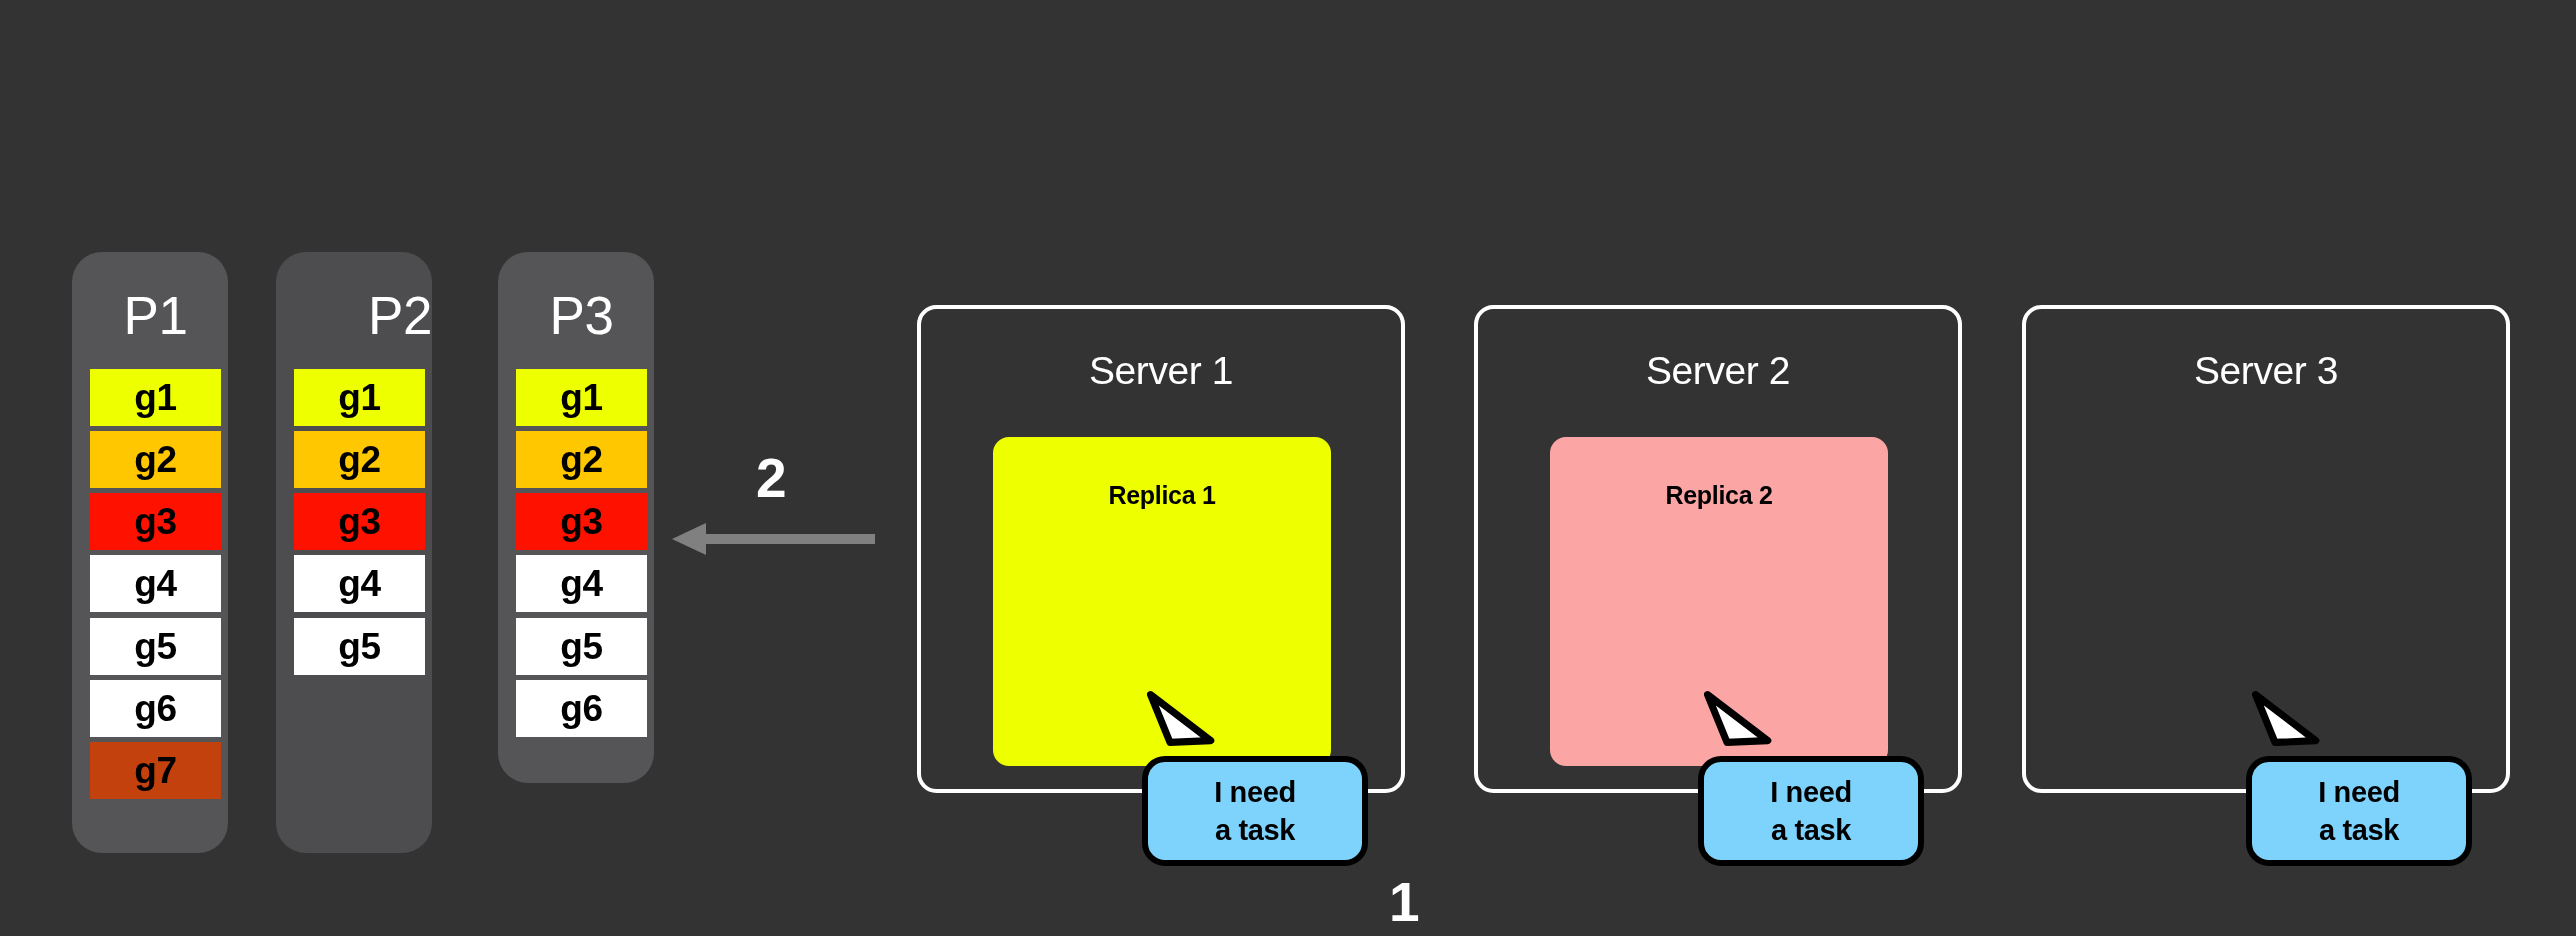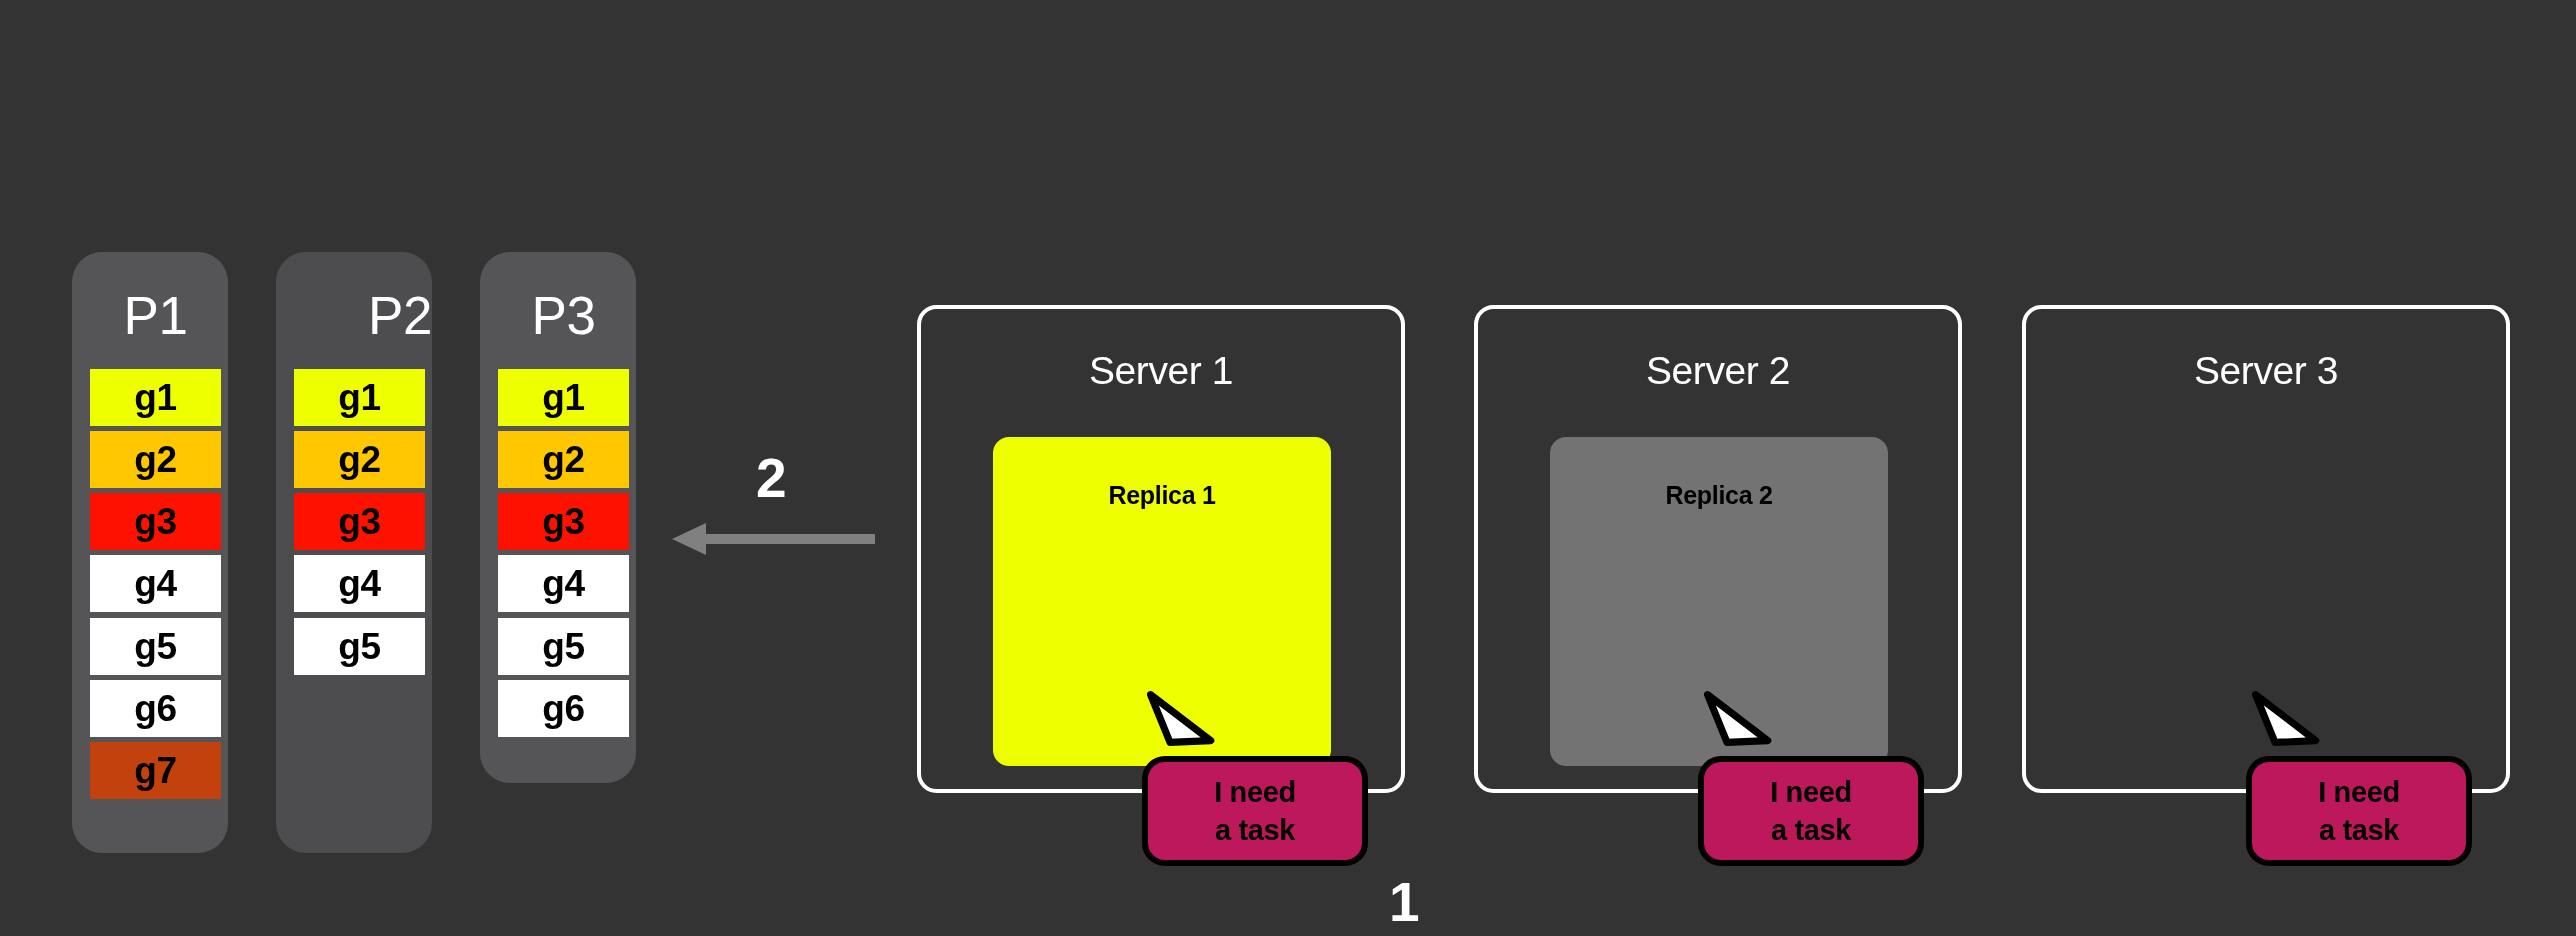--- a/index.html
+++ b/index.html
@@ -121,21 +121,21 @@
     line-height: 1;
     margin-top: 46px;
     letter-spacing: -0.3px;
   }
 
   
   .bubble {
     position: absolute;
     width: 226px;
     height: 110px;
-    background: #be185d;
+    background: #7dd3fc;
     border: 6.2px solid #000000;
     border-radius: 23px;
     box-sizing: border-box;
     display: flex;
     flex-direction: column;
     align-items: center;
     justify-content: center;
     z-index: 6;
   }
   .bubble-line {
@@ -200,21 +200,21 @@
         </div>
       <div class="slot" style="background:#ffffff;">
           <span>g4</span>
         </div>
       <div class="slot" style="background:#ffffff;">
           <span>g5</span>
         </div>
     </div>
   </div>
 
-  <div class="partition" style="left:480px; top:252px; width:156px; height:531px; background:#555558;">
+  <div class="partition" style="left:498px; top:252px; width:156px; height:531px; background:#555558;">
     <div class="partition-title">P3</div>
     <div class="slot-list">
       <div class="slot" style="background:#eeff00;">
           <span>g1</span>
         </div>
       <div class="slot" style="background:#ffc700;">
           <span>g2</span>
         </div>
       <div class="slot" style="background:#ff1100;">
           <span>g3</span>
@@ -250,21 +250,21 @@
     </svg>
   </div>
   <div class="bubble" style="left:1142px; top:756px;">
     <div class="bubble-line">I need</div>
     <div class="bubble-line">a task</div>
   </div>
 
   <div class="server" style="left:1474px; top:305px; width:488px; height:488px;">
     <div class="server-title">Server 2</div>
   </div>
-  <div class="replica" style="left:1550px; top:437px; width:338px; height:329px; background:#737373;">
+  <div class="replica" style="left:1550px; top:437px; width:338px; height:329px; background:#fca5a5;">
     <div class="replica-label">Replica 2</div>
   </div>
   <div class="bubble-tail" style="left:1704px; top:691px;">
     <svg width="85" height="55" viewBox="0 0 96 62">
       <path d="M 4 4 L 72 56 L 26 58 Z" fill="#ffffff" stroke="#000000" stroke-width="8" stroke-linejoin="round"></path>
     </svg>
   </div>
   <div class="bubble" style="left:1698px; top:756px;">
     <div class="bubble-line">I need</div>
     <div class="bubble-line">a task</div>

